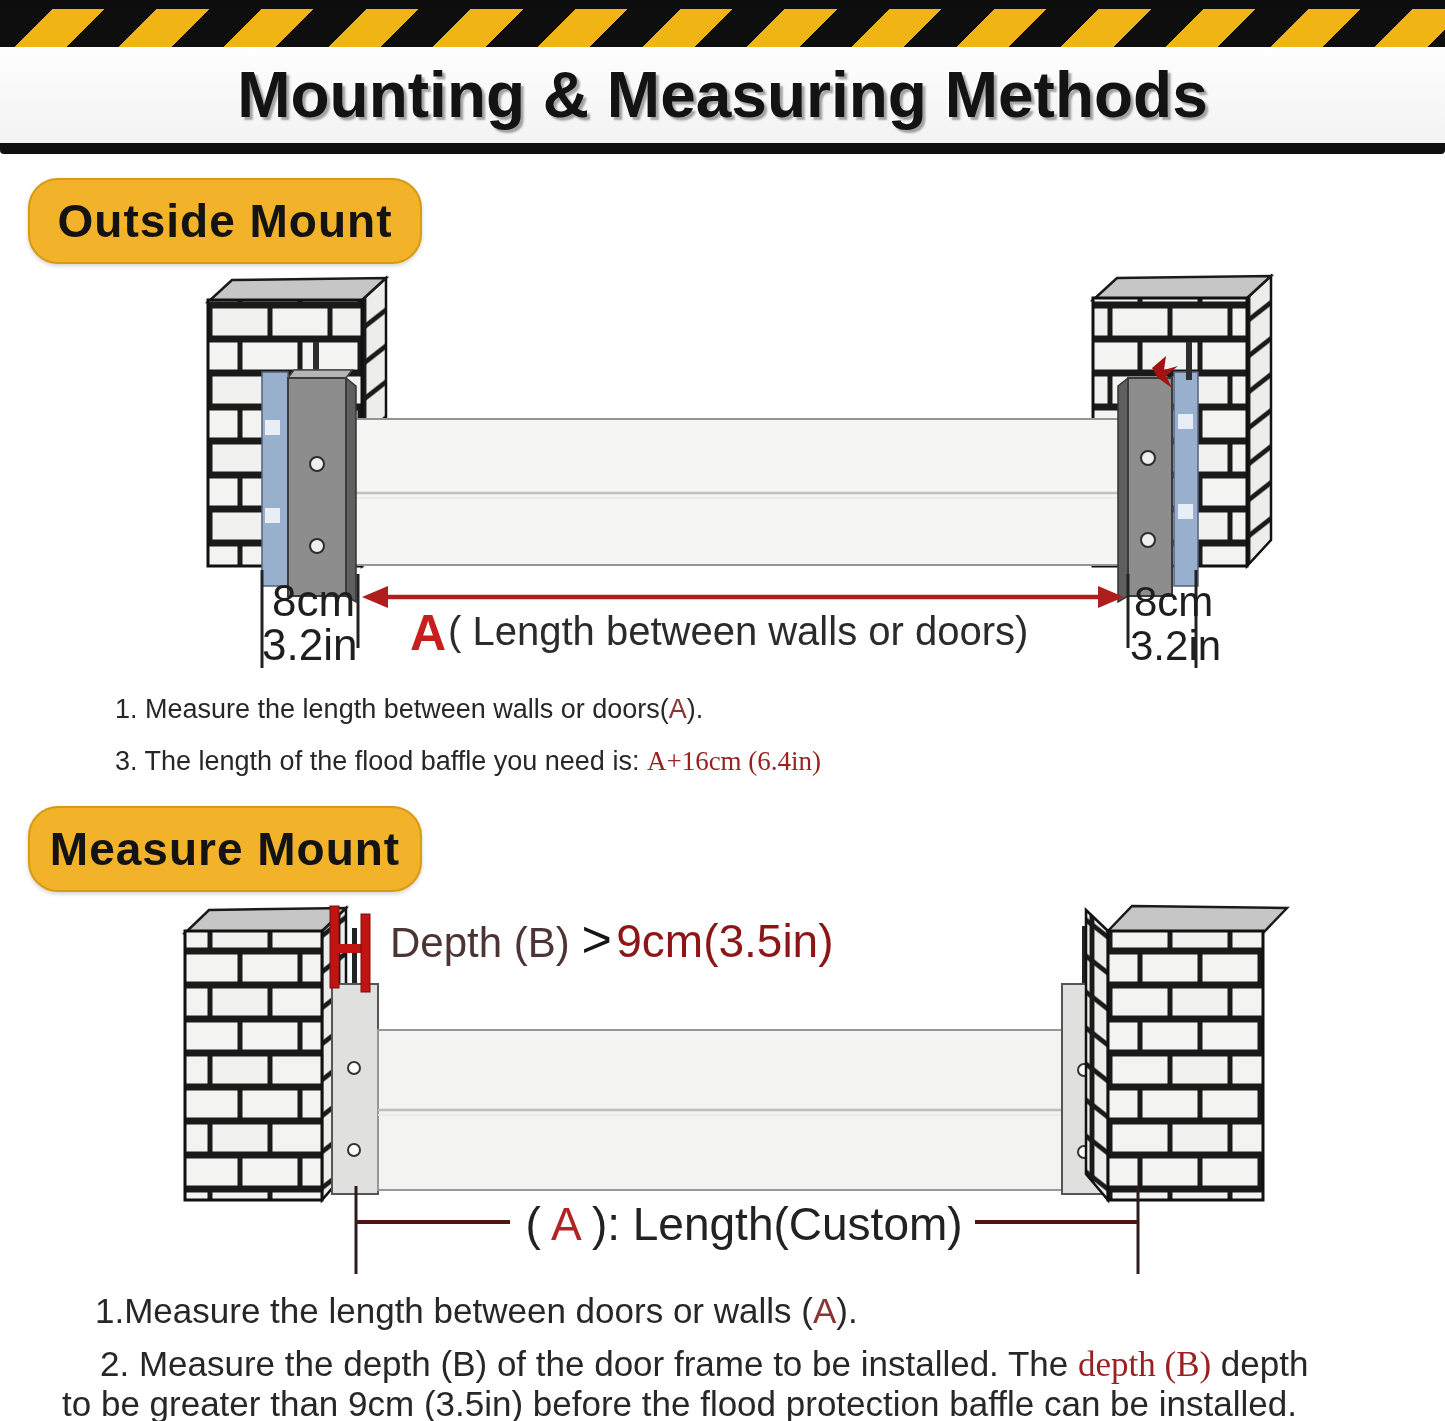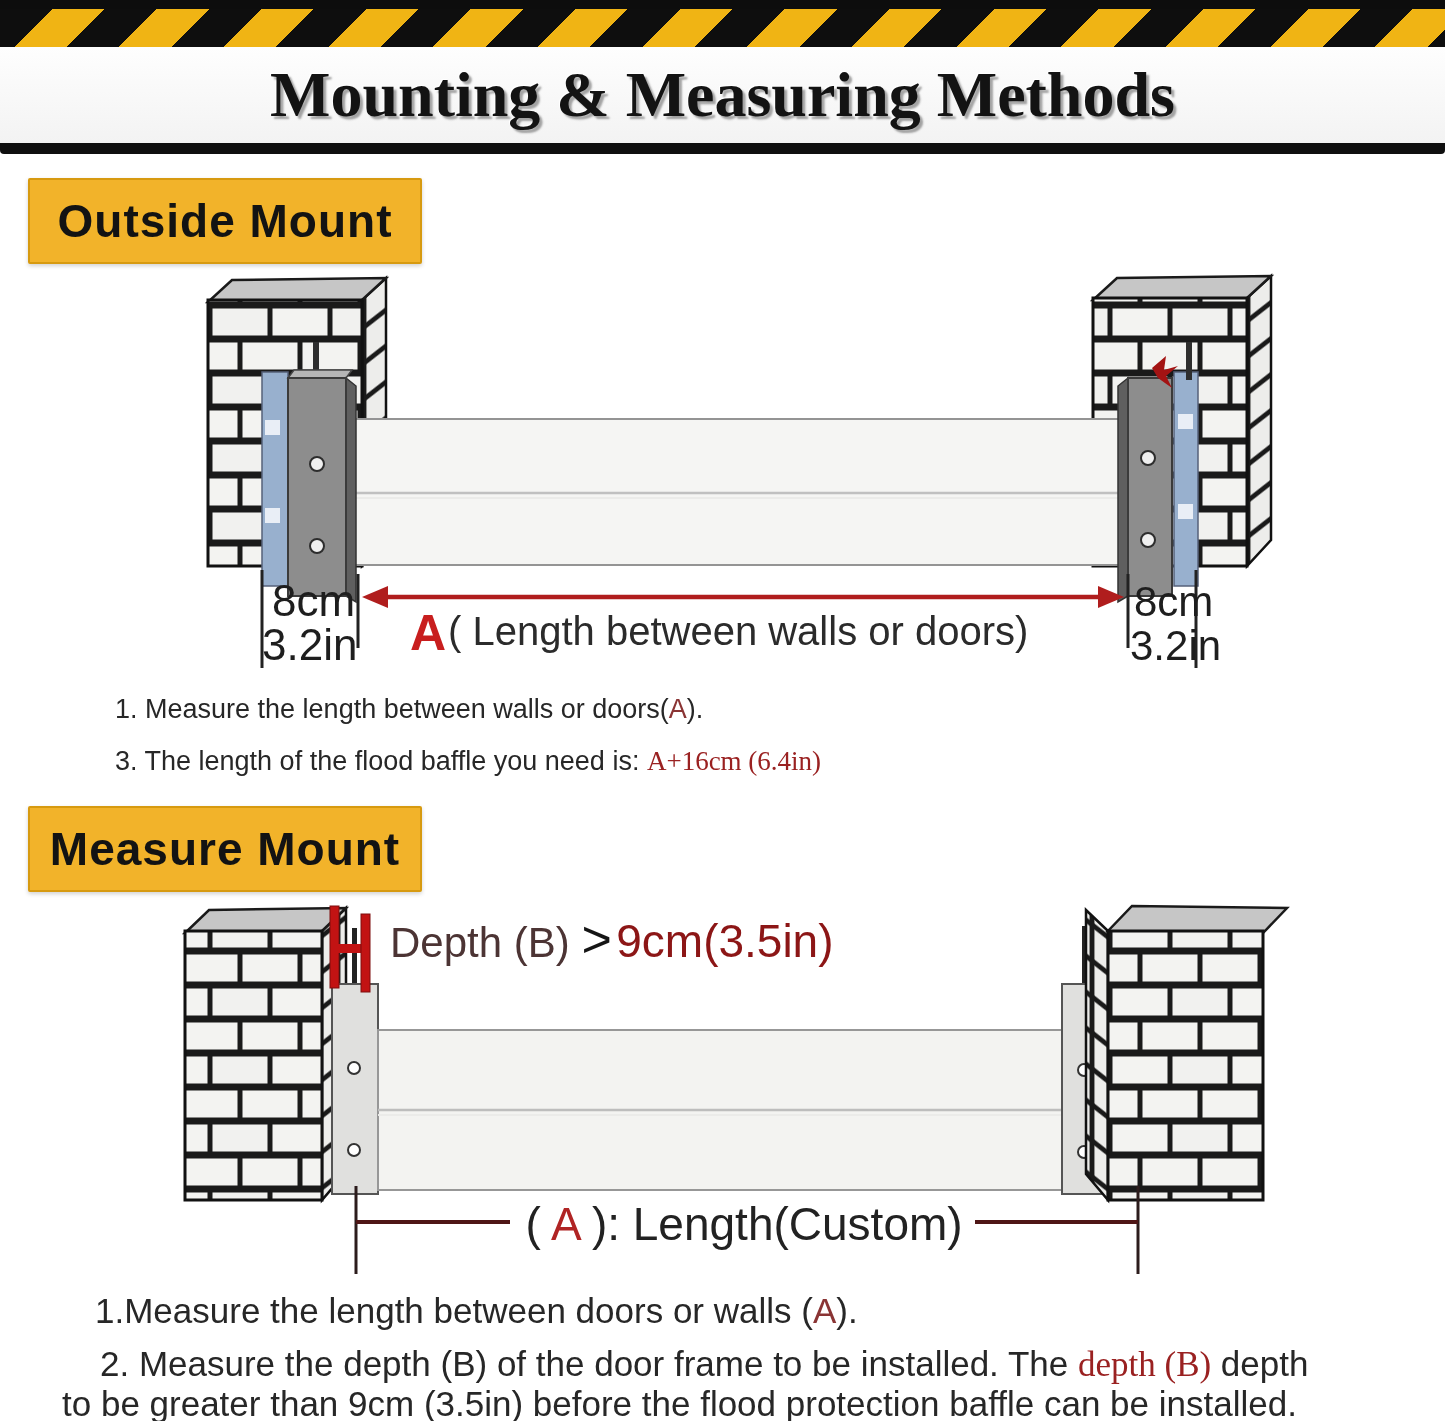--- a/index.html
+++ b/index.html
@@ -11,32 +11,32 @@
   
   .header{position:absolute;left:0;top:0;width:1445px;height:156px;}
   .bar-top{position:absolute;left:0;top:0;width:1445px;height:9px;background:#0d0d0d;}
   .hazard-stripe{
     position:absolute;left:0;top:9px;width:1445px;height:38px;
     background:repeating-linear-gradient(135deg,#0e0e0e 0 37px,#f0b414 37px 74px);
   }
   .title-band{
     position:absolute;left:0;top:47px;width:1445px;height:96px;
     background:linear-gradient(#fefefe,#f3f3f3);
-    display:flex;align-items:center;justify-content:center;font-family:Liberation Serif, serif;
+    display:flex;align-items:center;justify-content:center;
   }
   .title{
     margin:0;font-size:64px;font-weight:bold;color:#131313;letter-spacing:0px;
     text-shadow:3px 3px 2px rgba(60,60,60,.45), -1px -1px 0 #ffffff;
     white-space:nowrap;
   }
   .bar-bottom{position:absolute;left:0;top:143px;width:1445px;height:11px;background:#0f0f0f;border-radius:0 0 4px 4px;}
   
   .badge{
     position:absolute;left:28px;width:390px;height:82px;background:#f2b32a;
-    border:2px solid #d79a10;border-radius:2px;
+    border:2px solid #d79a10;border-radius:30px;
     display:flex;align-items:center;justify-content:center;
     box-shadow:0 2px 4px rgba(0,0,0,.18);
   }
   .badge span{font-size:46px;font-weight:600;color:#131313;letter-spacing:1px;white-space:nowrap;}
   .badge-outside{top:178px;}
   .badge-inside{top:806px;}
   
   .step{position:absolute;white-space:nowrap;color:#272727;}
   .steps-outside .step{font-size:27px;}
   .steps-inside  .step{font-size:35px;}

